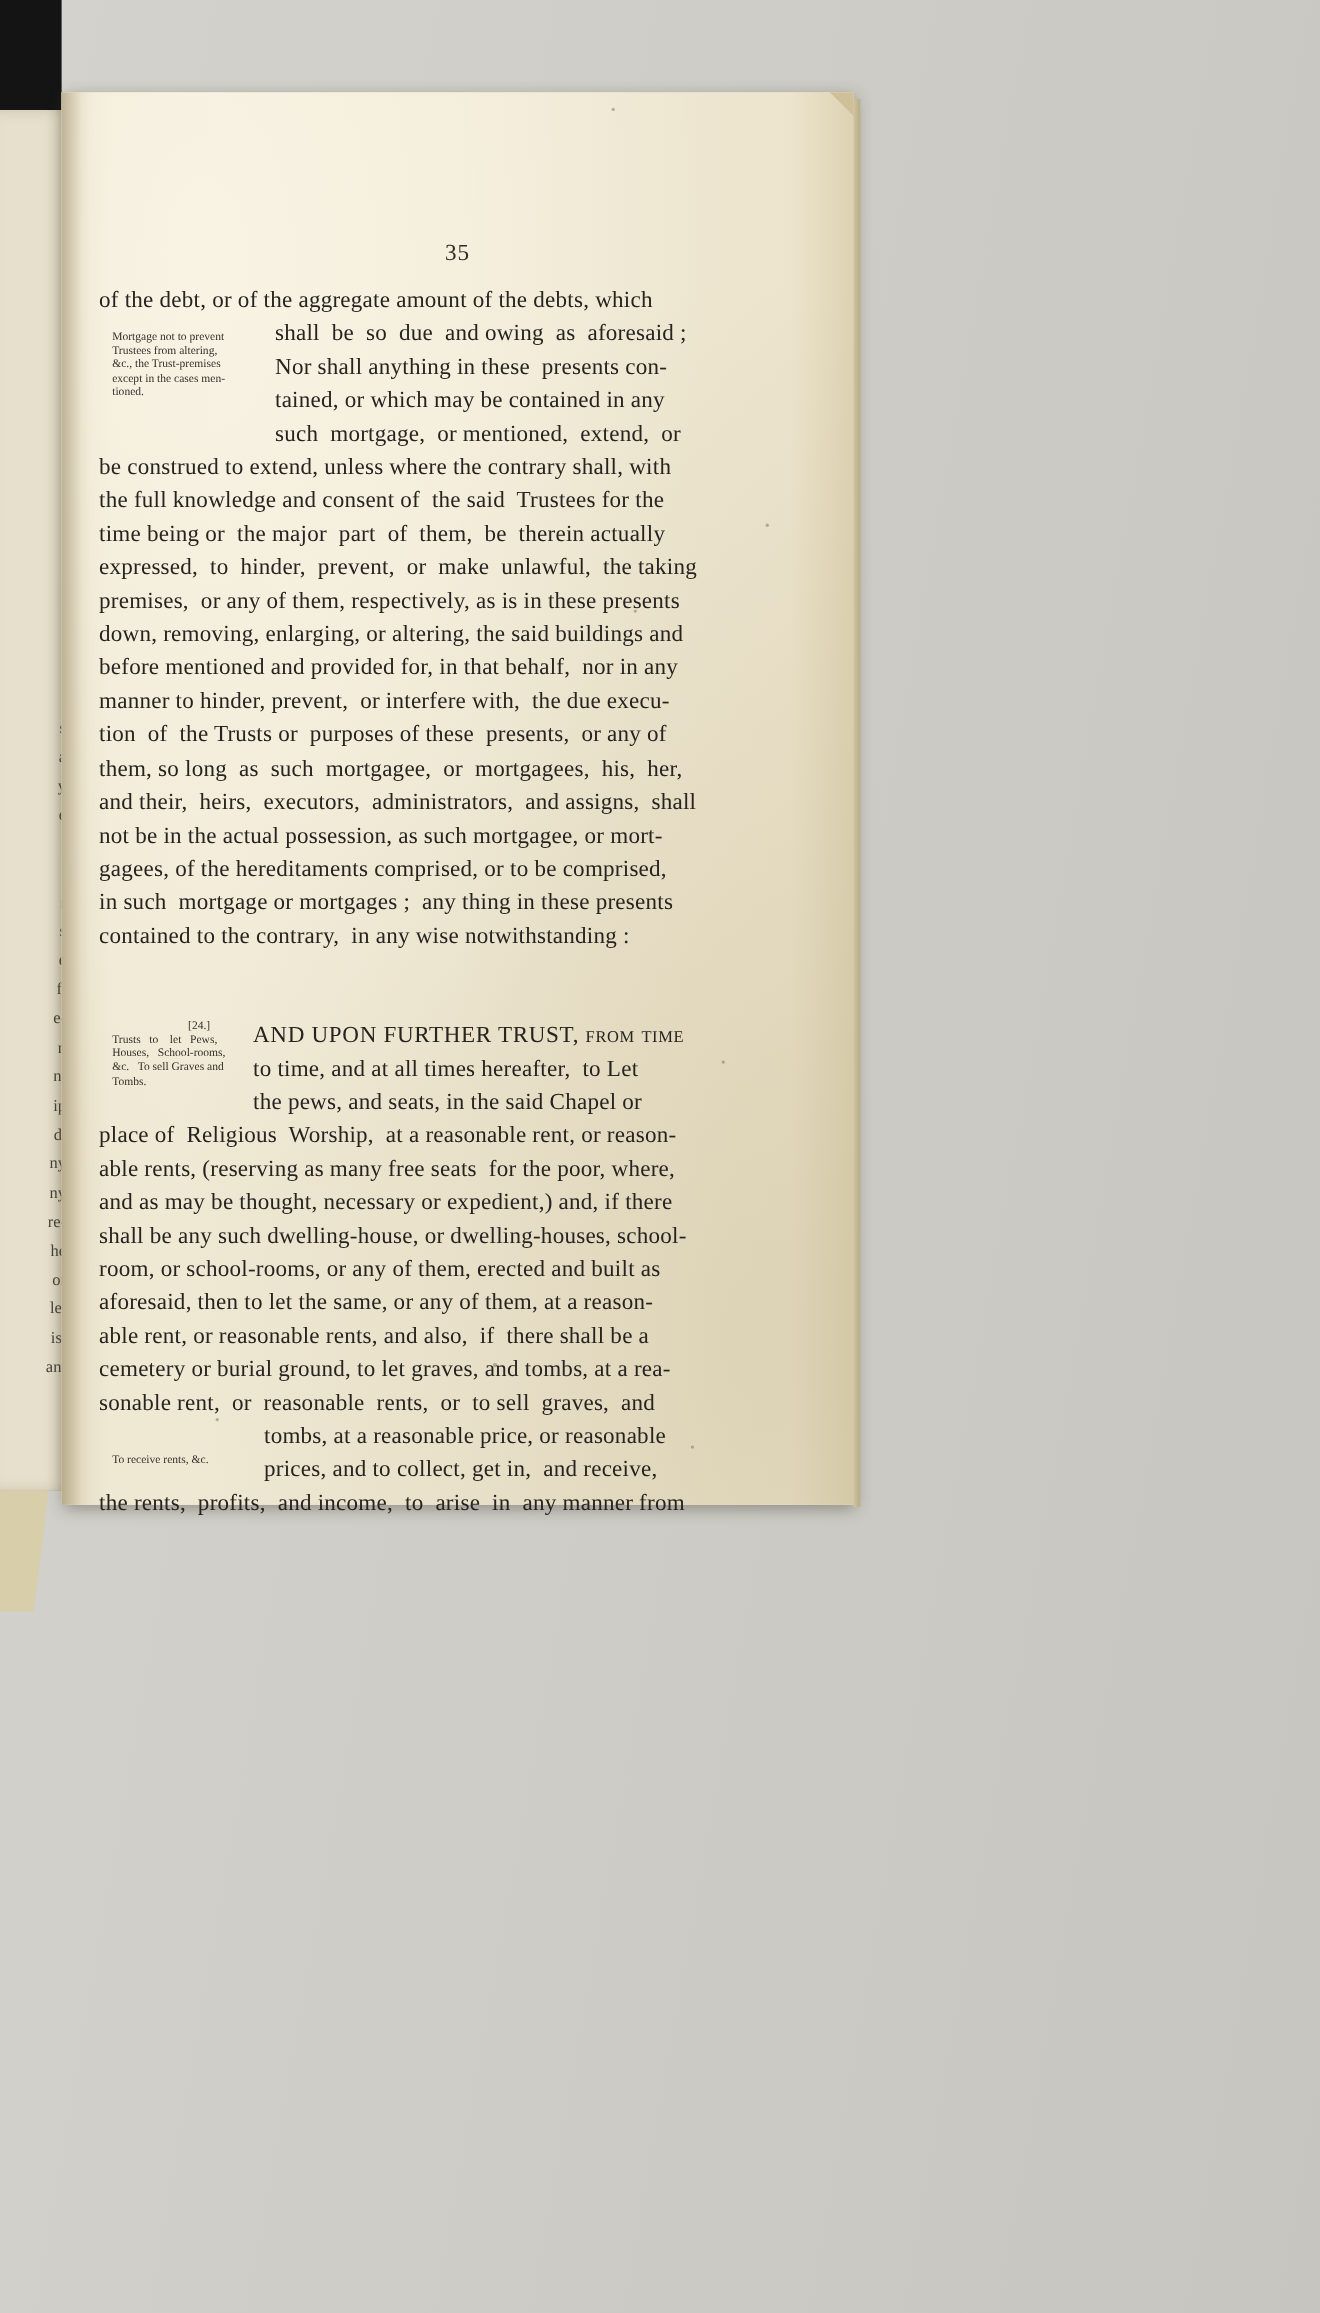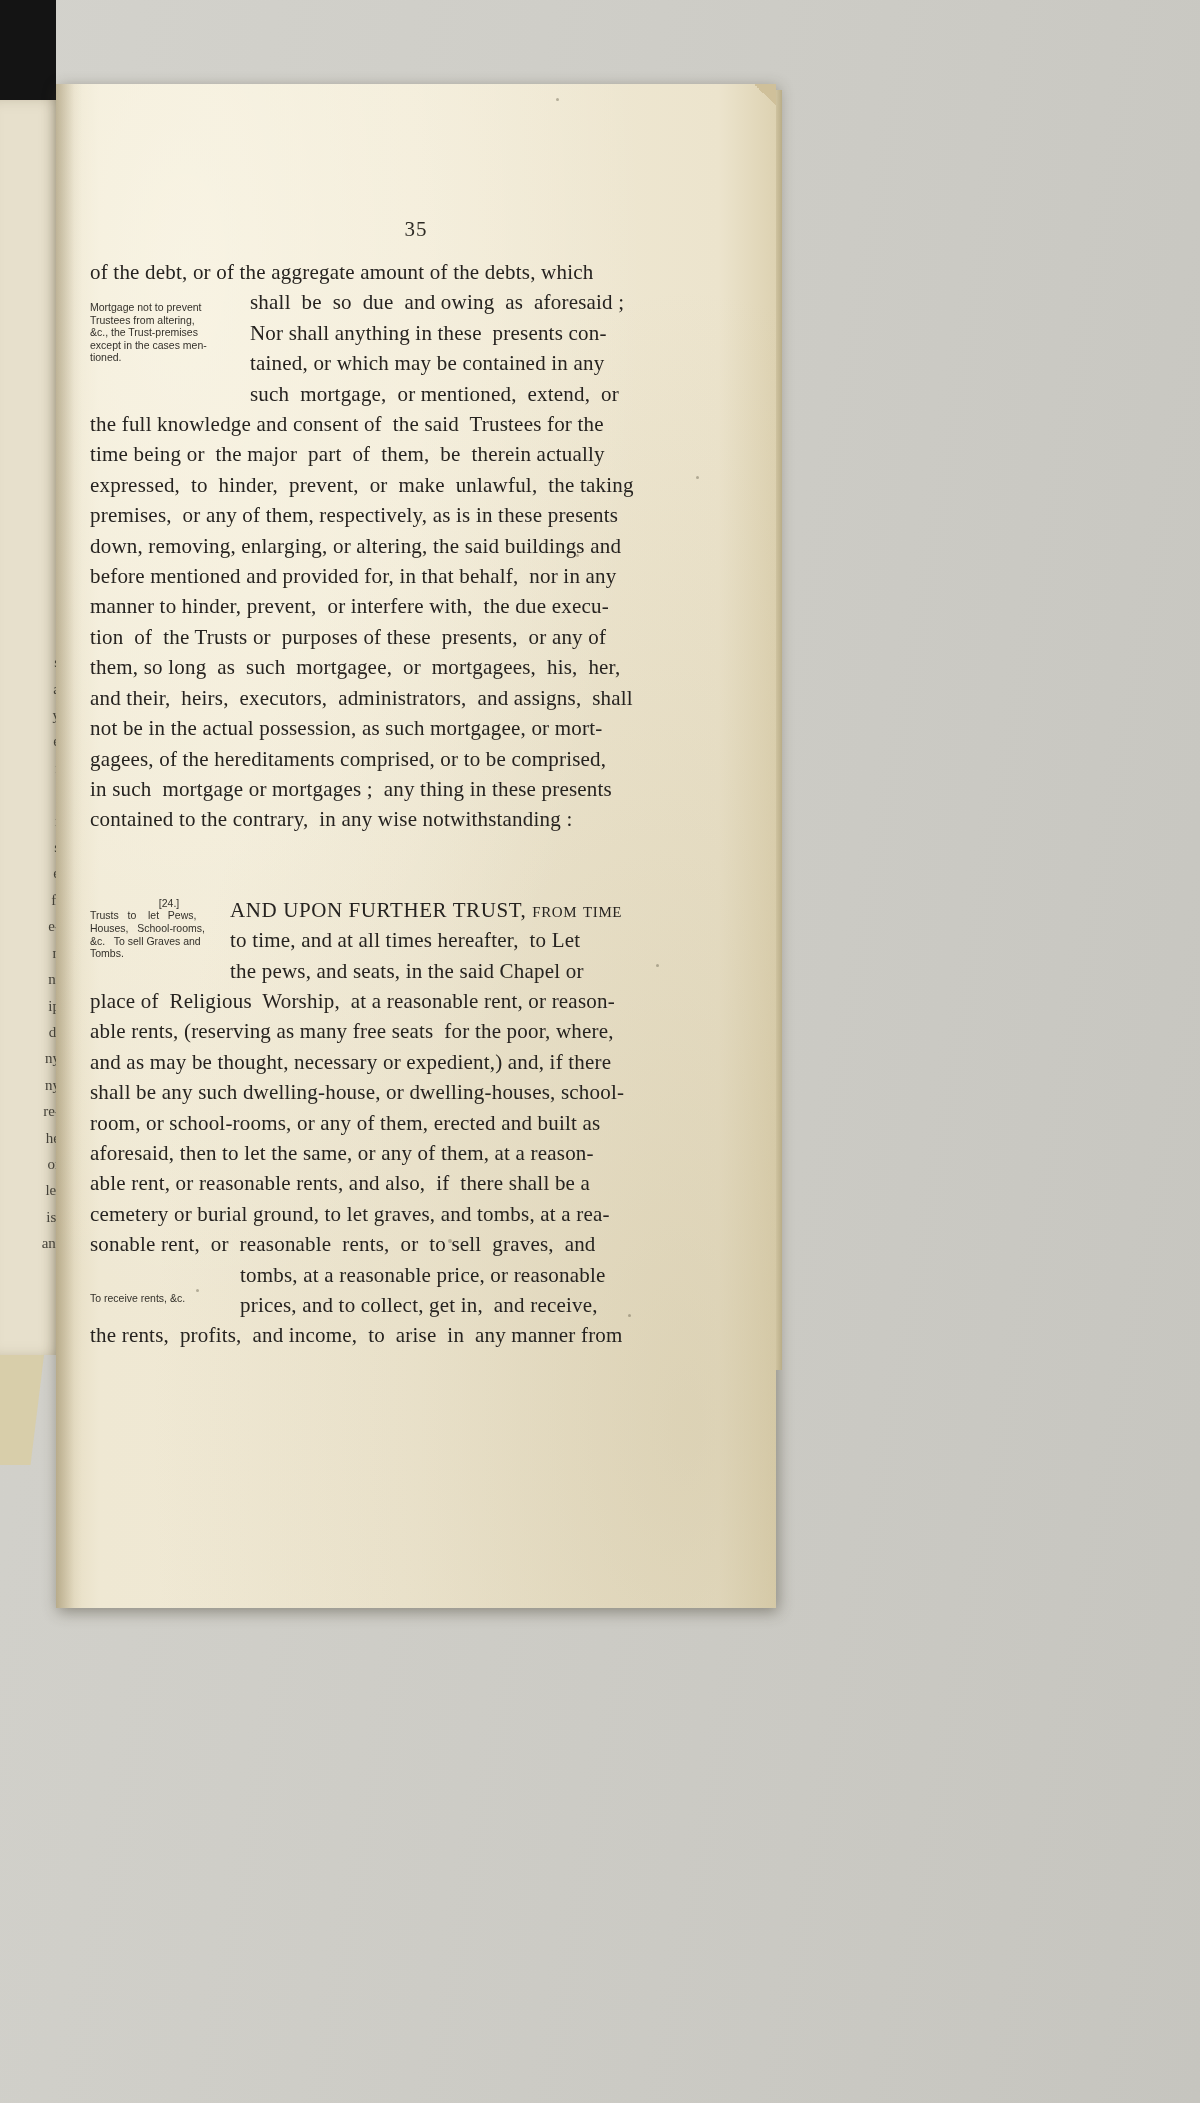--- a/index.html
+++ b/index.html
@@ -65,21 +65,21 @@
     transform-origin: top left;
     opacity: 0.95;
   }
 
   
   .page {
     position: absolute;
     left: 56px;
     top: 84px;
     width: 720px;
-    height: 1524px;
+    height: 1284px;
     background: #efe8d2;
     background-image:
       radial-gradient(ellipse at 18% 12%, rgba(255,252,240,0.55) 0%, rgba(255,252,240,0) 55%),
       radial-gradient(ellipse at 88% 88%, rgba(190,176,136,0.35) 0%, rgba(190,176,136,0) 60%),
       linear-gradient(90deg, #e3d9bd 0%, #efe8d3 6%, #f1ead6 50%, #ece4cd 92%, #ddd2b2 100%);
     box-shadow: 2px 4px 14px rgba(60,55,40,0.45);
   }
   
   .gutter {
     position: absolute;
@@ -132,27 +132,27 @@
   
   .ind1 { padding-left: 160px; }
   .ind2 { padding-left: 140px; }
   .ind3 { padding-left: 150px; }
 
   .smallcaps { font-variant: small-caps; letter-spacing: 0.6px; }
 
   
   .sidenote {
     position: absolute;
-    left: 0;
+    left: 12px;
     width: 158px;
     font-size: 10.5px;
     line-height: 12.6px;
     color: #33302a;
     text-align: justify;
-    font-family: Liberation Sans, sans-serif;
+    font-family: Liberation Serif, serif;
   }
   .sidenote .nn { display: block; white-space: pre; }
   .note-num { display: block; text-align: center; font-size: 10.5px; }
 
   .gap { height: 30px; }
 
   
   .speck { position: absolute; background: #6b6450; border-radius: 50%; opacity: .45; }
 </style>
 </head>
@@ -207,20 +207,21 @@
         <span class="nn">&amp;c., the Trust-premises</span>
         <span class="nn">except in the cases men-</span>
         <span class="nn">tioned.</span>
       </div>
       <p class="para">
         <span class="ln">of the debt, or of the aggregate amount of the debts, which</span>
         <span class="ln ind1">shall  be  so  due  and owing  as  aforesaid ;</span>
         <span class="ln ind1">Nor shall anything in these  presents con-</span>
         <span class="ln ind1">tained, or which may be contained in any</span>
         <span class="ln ind1">such  mortgage,  or mentioned,  extend,  or</span>
+        <span class="ln">be construed to extend, unless where the contrary shall, with</span>
         <span class="ln">the full knowledge and consent of  the said  Trustees for the</span>
         <span class="ln">time being or  the major  part  of  them,  be  therein actually</span>
         <span class="ln">expressed,  to  hinder,  prevent,  or  make  unlawful,  the taking</span>
         <span class="ln">premises,  or any of them, respectively, as is in these presents</span>
         <span class="ln">down, removing, enlarging, or altering, the said buildings and</span>
         <span class="ln">before mentioned and provided for, in that behalf,  nor in any</span>
         <span class="ln">manner to hinder, prevent,  or interfere with,  the due execu-</span>
         <span class="ln">tion  of  the Trusts or  purposes of these  presents,  or any of</span>
         <span class="ln">them, so long  as  such  mortgagee,  or  mortgagees,  his,  her,</span>
         <span class="ln">and their,  heirs,  executors,  administrators,  and assigns,  shall</span>

